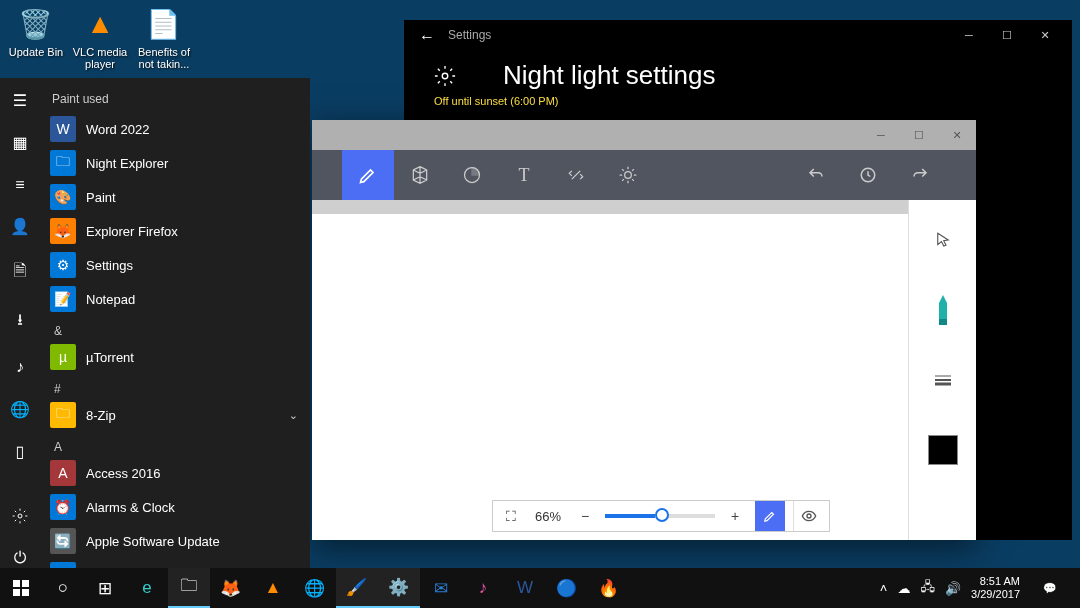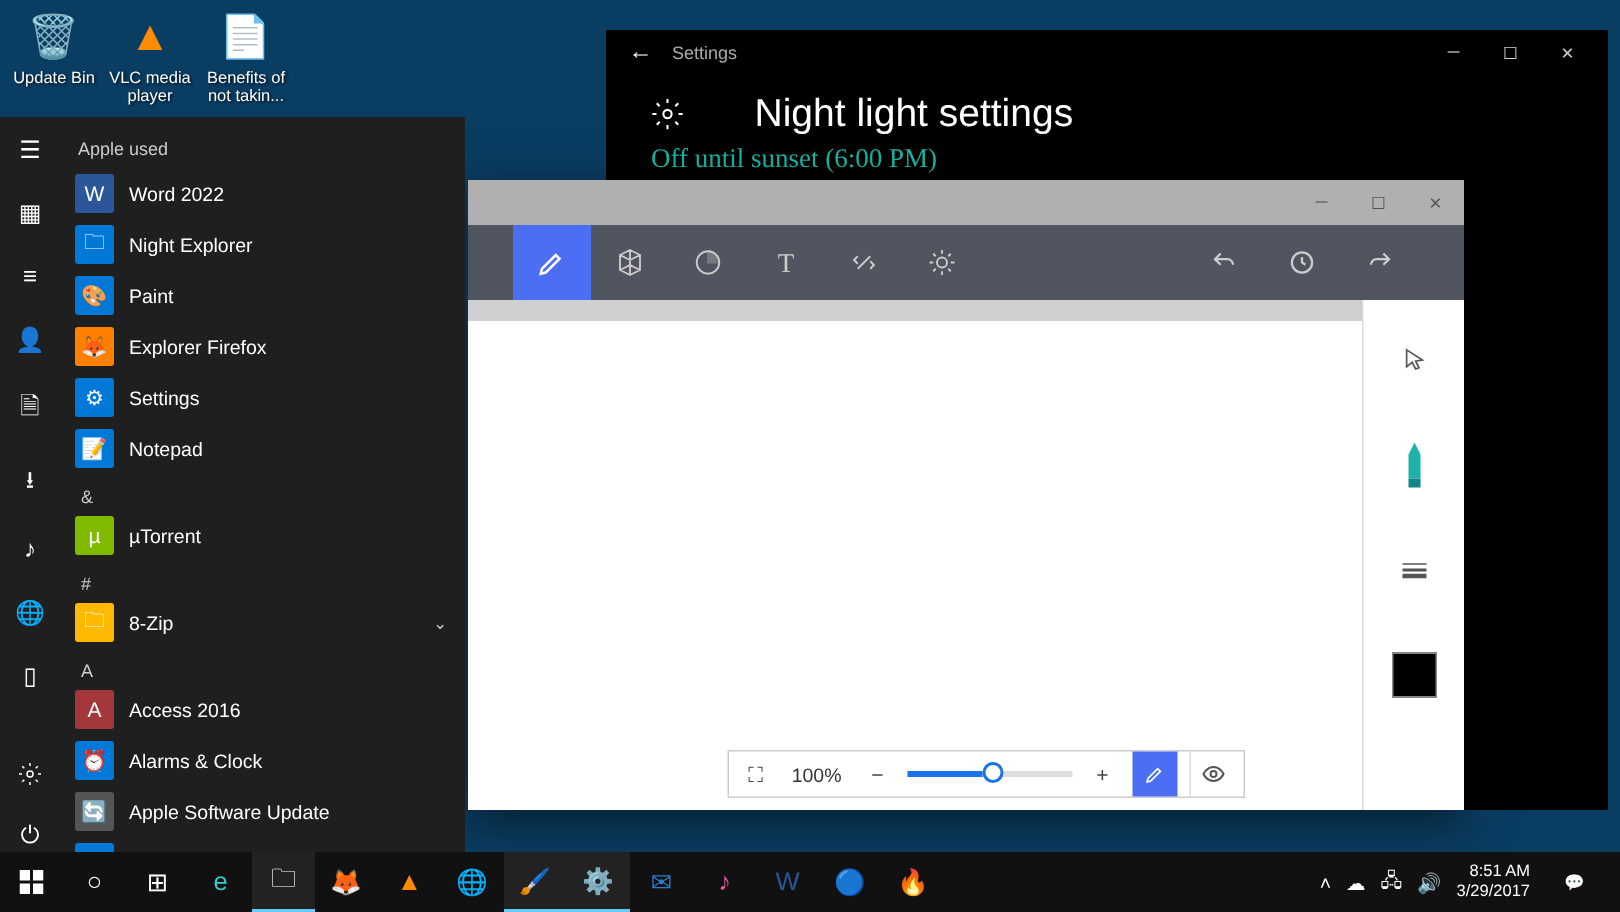--- a/index.html
+++ b/index.html
@@ -17,21 +17,21 @@
   
   .settings-window { position: absolute; top: 20px; left: 404px; width: 668px; height: 520px; background: #000; color: #fff; }
   .settings-titlebar { height: 30px; display: flex; align-items: center; padding: 0 8px; }
   .settings-back { width: 30px; text-align: center; cursor: pointer; }
   .settings-title { font-size: 12px; color: #aaa; flex: 1; padding-left: 6px; }
   .win-controls { display: flex; }
   .win-btn { width: 38px; height: 28px; display: flex; align-items: center; justify-content: center; cursor: pointer; font-size: 11px; color: #ccc; }
   .settings-content { padding: 10px 30px; }
   .settings-heading { display: flex; align-items: center; gap: 12px; }
   .settings-heading h1 { font-weight: 300; font-size: 26px; margin-left: 35px; }
-  .settings-sub { font-size: 18px; color: #14b8a6; margin-top: 4px; font-family: Liberation Serif, serif; }
+  .settings-sub { font-size: 11px; color: #fde047; margin-top: 4px; }
   
   
   .paint-window { position: absolute; top: 120px; left: 312px; width: 664px; height: 420px; background: #f0f0f0; box-shadow: 0 8px 30px rgba(0,0,0,0.5); display: flex; flex-direction: column; }
   .paint-titlebar { height: 30px; background: #b0b0b0; display:flex; justify-content:flex-end; align-items:center; }
   .paint-titlebar .win-btn { color:#555; }
   .paint-toolbar { height: 50px; background: #515560; display: flex; align-items: center; padding: 0 30px; gap: 0; }
   .tool-tab { width: 52px; height: 50px; display: flex; align-items: center; justify-content: center; color: #fff; cursor: pointer; font-size: 18px; }
   .tool-tab.active { background: #4c6ef5; }
   .tool-spacer { flex: 1; }
   .paint-body { flex: 1; display: flex; background: #e8e8e8; position: relative; }
@@ -168,21 +168,21 @@
           <path d="M15 14l5-5-5-5M20 9H9a5 5 0 00-5 5v0"></path>
         </svg>
       </div>
   </div>
   <div class="paint-body">
     <div class="canvas-area">
       <div class="canvas-top-strip"></div>
       <div class="canvas"></div>
       <div class="zoom-control">
         <div class="zoom-btn">⛶</div>
-        <div class="zoom-pct">100%</div>
+        <div class="zoom-pct">66%</div>
         <div class="zoom-btn">−</div>
         <div class="zoom-slider">
             <div class="zoom-slider-fill"></div>
             <div class="zoom-thumb"></div>
           </div>
         <div class="zoom-btn">+</div>
         <div class="zoom-extra">
             <svg width="14" height="14" viewBox="0 0 24 24" fill="none" stroke="#fff" stroke-width="2">
               <path d="M3 21l4-1 11-11-3-3L4 17l-1 4z"></path>
             </svg>
@@ -235,21 +235,21 @@
     <div class="rail-spacer"></div>
     <div class="rail-btn">
         <svg width="16" height="16" viewBox="0 0 24 24" fill="none" stroke="#fff" stroke-width="1.5">
           <circle cx="12" cy="12" r="3"></circle>
           <path d="M12 1v3m0 16v3M4.2 4.2l2.1 2.1m11.4 11.4l2.1 2.1M1 12h3m16 0h3M4.2 19.8l2.1-2.1m11.4-11.4l2.1-2.1"></path>
         </svg>
       </div>
     <div class="rail-btn">⏻</div>
   </div>
   <div class="start-list">
-    <div class="list-header">Apple used</div>
+    <div class="list-header">Paint used</div>
     <div class="list-item">
         <div class="app-icon" style="background:#2b579a">W</div>
         <span>Word 2022</span>
       </div>
     <div class="list-item">
         <div class="app-icon" style="background:#0078d7">🗀</div>
         <span>Night Explorer</span>
       </div>
     <div class="list-item">
         <div class="app-icon" style="background:#0078d7">🎨</div>

